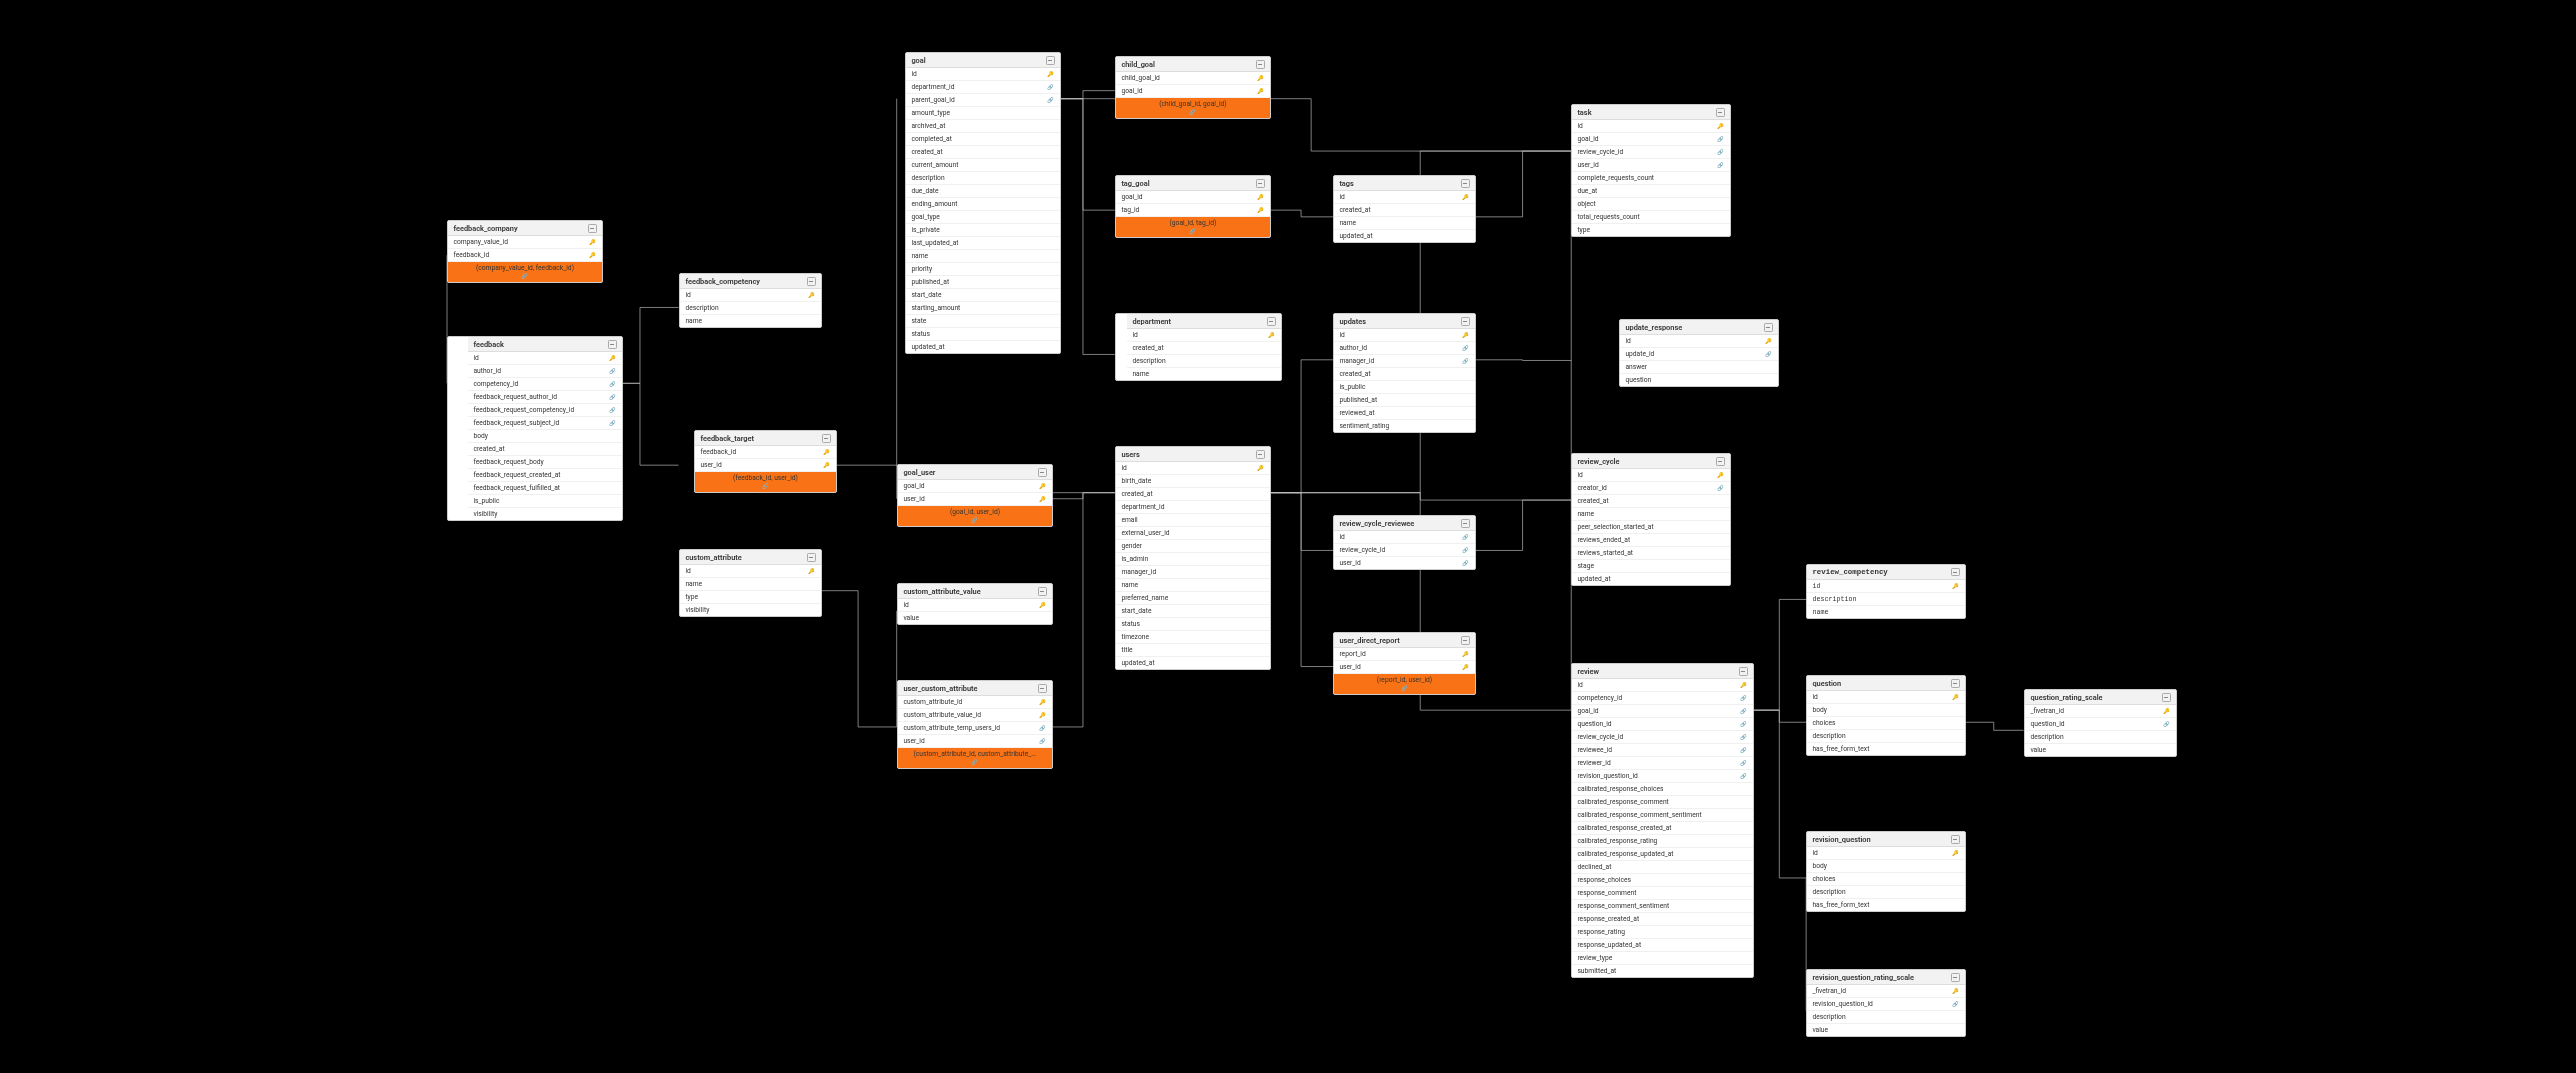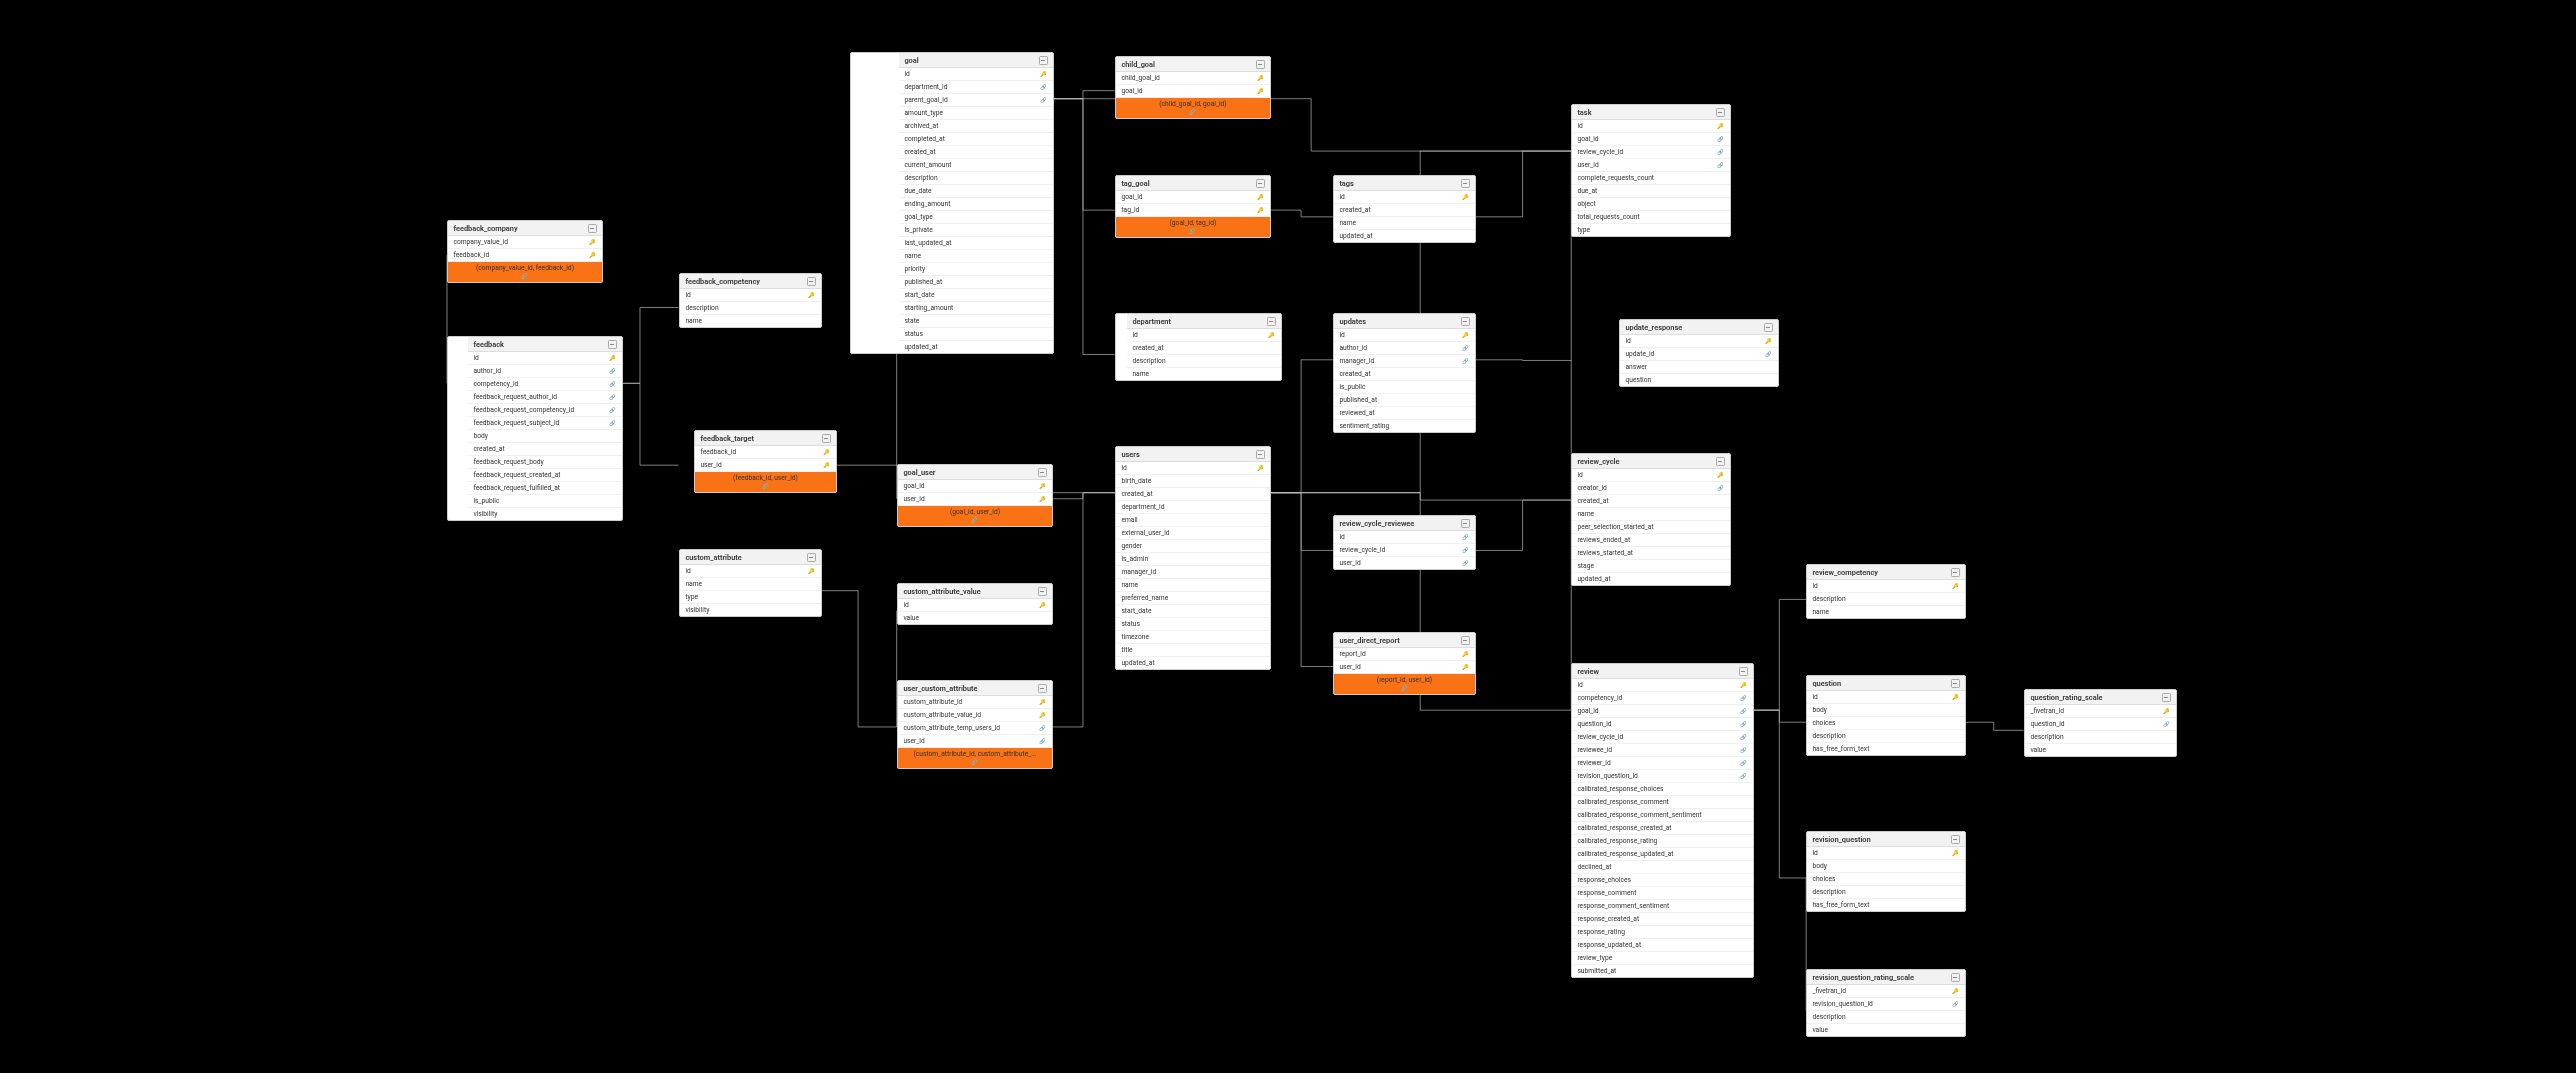--- a/index.html
+++ b/index.html
@@ -181,21 +181,21 @@
       </div>
       <div class="row">
         <span class="nm">type</span>
         <span class="ic"></span>
       </div>
       <div class="row">
         <span class="nm">visibility</span>
         <span class="ic"></span>
       </div>
     </div>
-    <div class="entity" style="left: 850px; top: 52px; width: 154px; padding-left: 48px;">
+    <div class="entity" style="left: 905px; top: 52px; width: 154px;">
       <div class="hdr">
         <span>goal</span>
         <span class="ctl"></span>
       </div>
       <div class="row">
         <span class="nm">id</span>
         <span class="ic key"></span>
       </div>
       <div class="row">
         <span class="nm">department_id</span>
@@ -761,21 +761,21 @@
       </div>
       <div class="row">
         <span class="nm">review_type</span>
         <span class="ic"></span>
       </div>
       <div class="row">
         <span class="nm">submitted_at</span>
         <span class="ic"></span>
       </div>
     </div>
-    <div class="entity" style="left: 1806px; top: 564px; width: 158px;">
+    <div class="entity" style="left: 1806px; top: 564px; width: 158px; font-family: Liberation Mono, monospace;">
       <div class="hdr">
         <span>review_competency</span>
         <span class="ctl"></span>
       </div>
       <div class="row">
         <span class="nm">id</span>
         <span class="ic key"></span>
       </div>
       <div class="row">
         <span class="nm">description</span>

